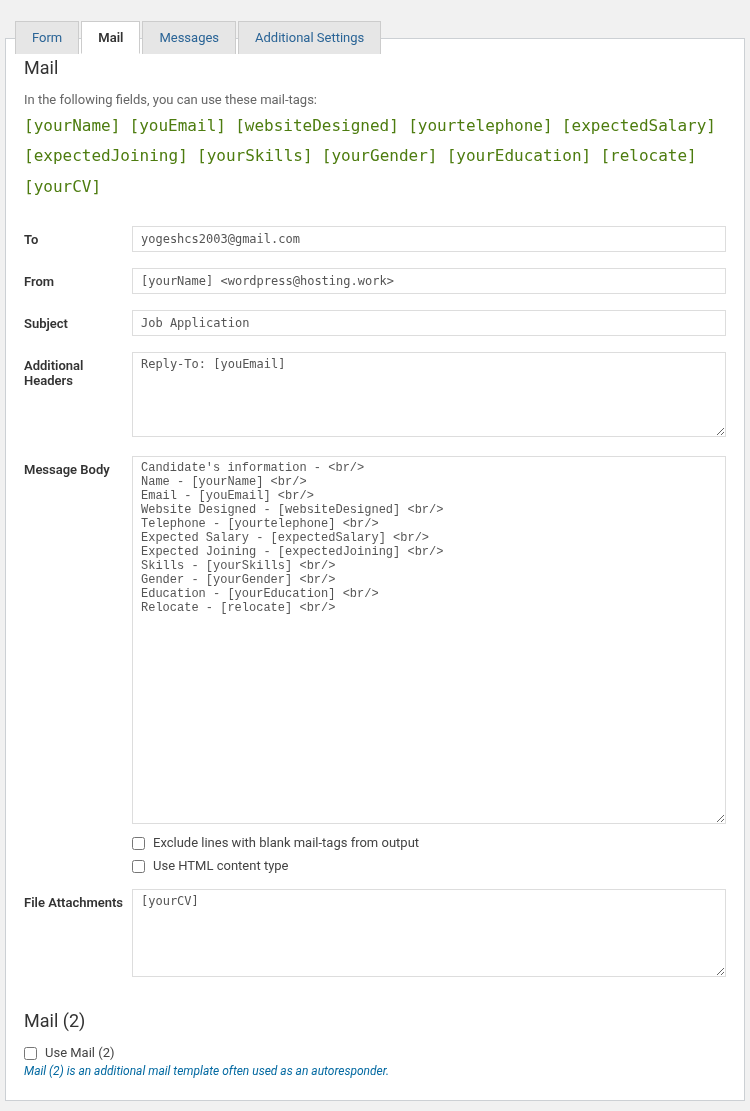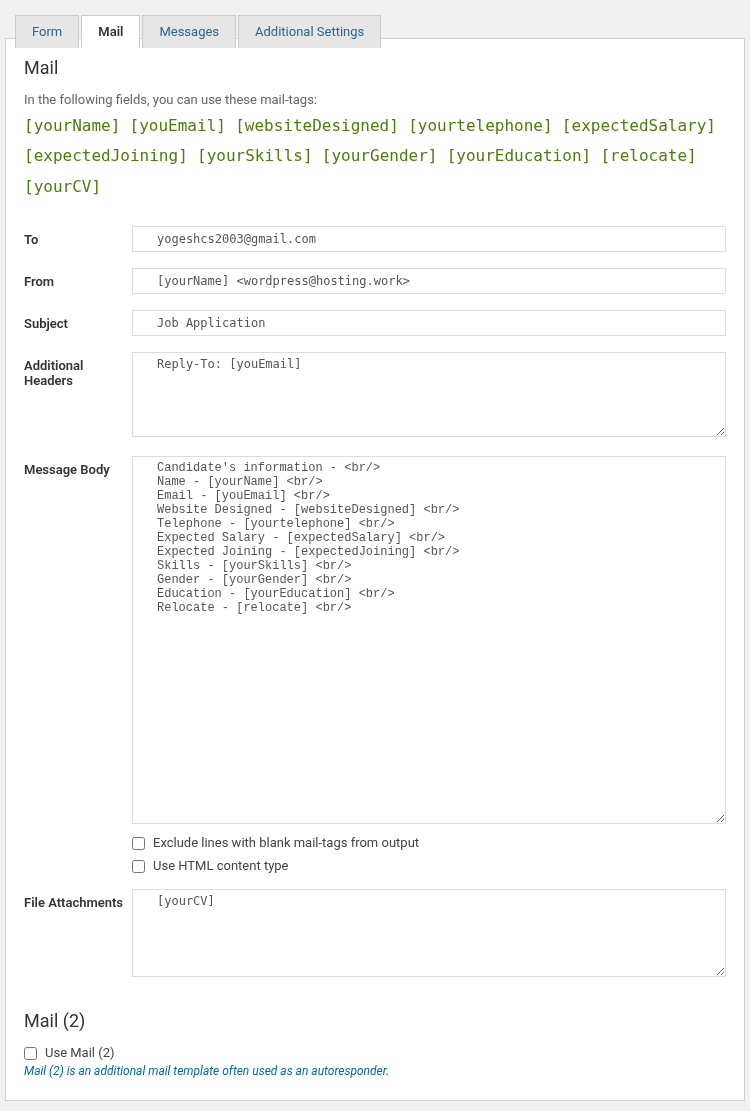--- a/index.html
+++ b/index.html
@@ -23,21 +23,21 @@
     .tab {
       padding: 8px 16px;
       background: #e6e6e6;
       border: 1px solid #ccc;
       border-bottom: none;
       margin-right: 2px;
       color: #2a6496;
       cursor: pointer;
       font-size: 13px;
       position: relative;
-      top: 10px;
+      top: 16px;
     }
     .tab.active {
       background: #fff;
       color: #333;
       border-bottom: 1px solid #fff;
       font-weight: 600;
     }
     .tab:first-child {
       margin-left: 10px;
     }
@@ -79,21 +79,21 @@
       flex-shrink: 0;
       font-size: 13px;
     }
     .form-field {
       flex: 1;
     }
     .form-field input[type="text"],
     .form-field textarea {
       width: 100%;
       border: 1px solid #ddd;
-      padding: 4px 24px;
+      padding: 4px 8px;
       font-family: Consolas, Monaco, monospace;
       font-size: 12px;
       color: #555;
       background: #fff;
       resize: both;
     }
     .form-field input[type="text"] {
       height: 26px;
     }
     textarea.small { height: 85px; }

